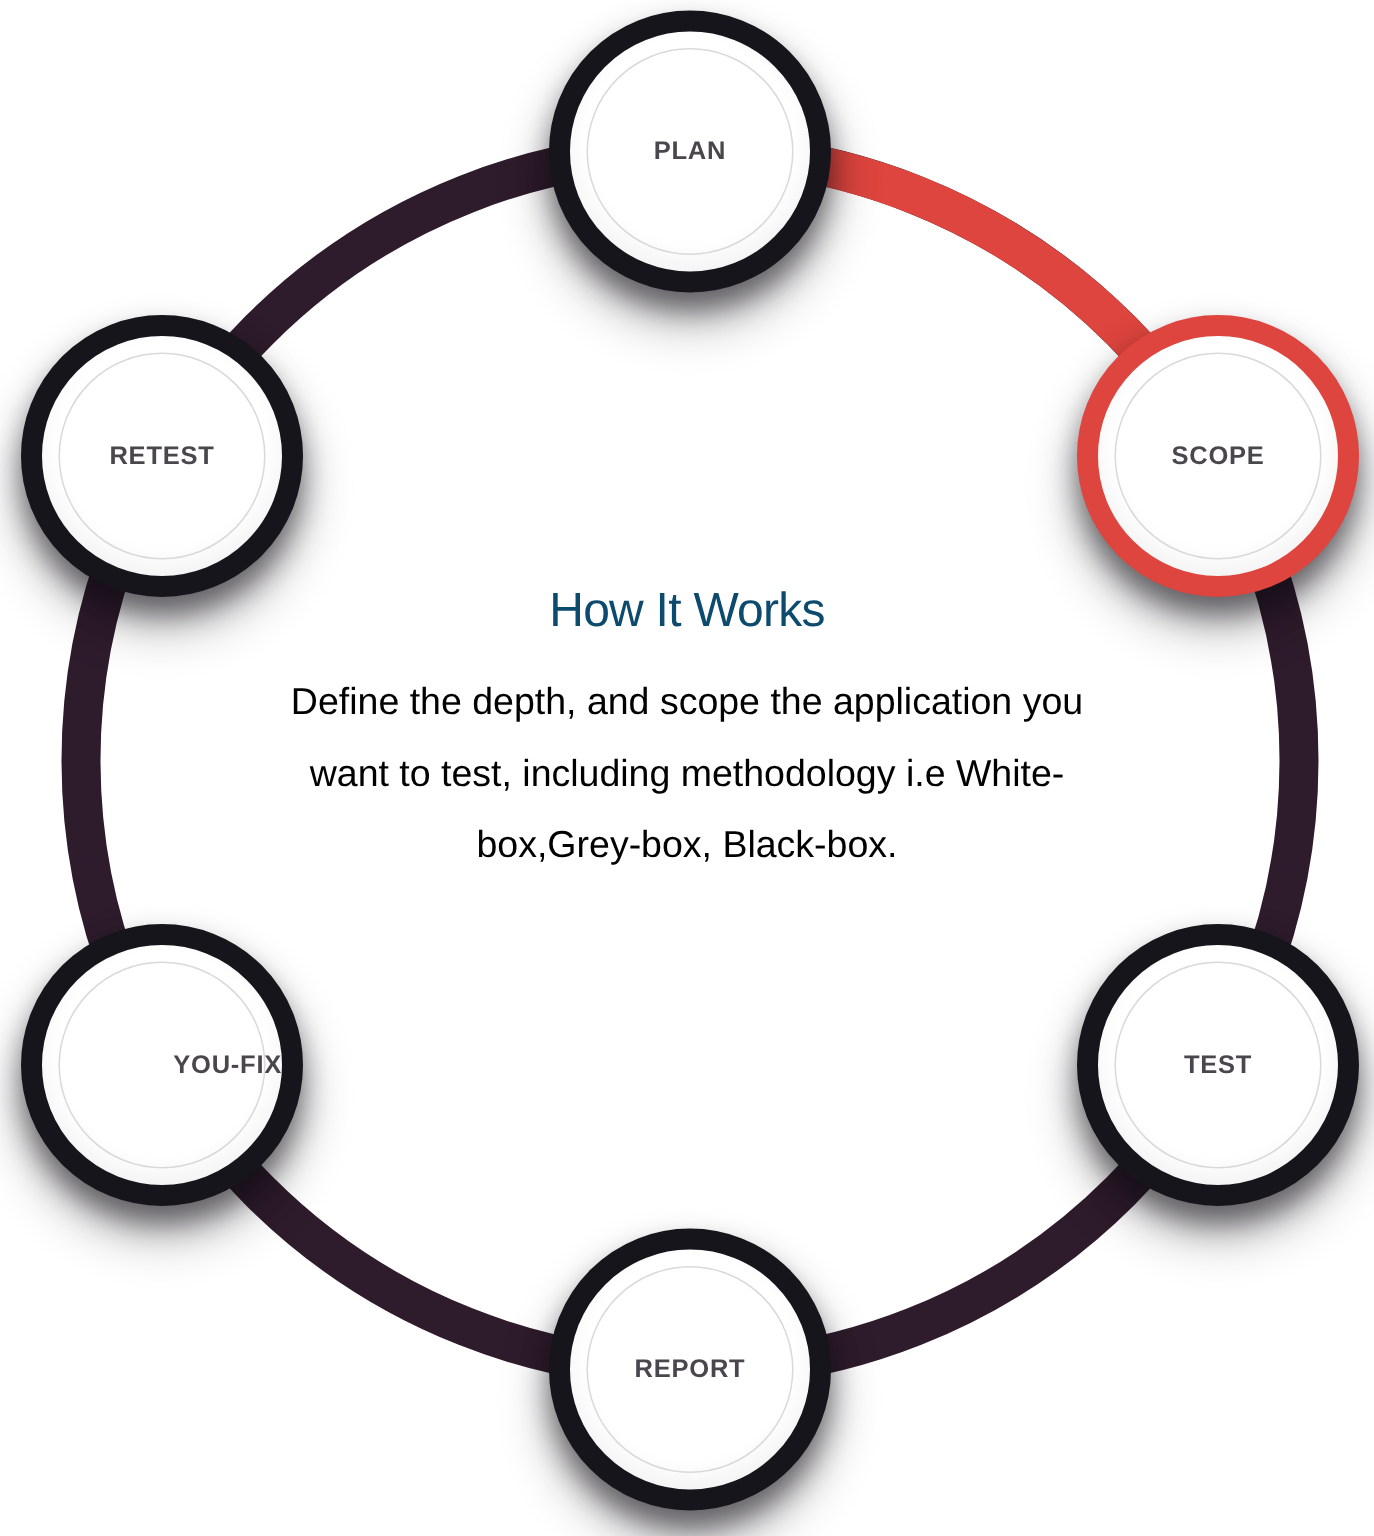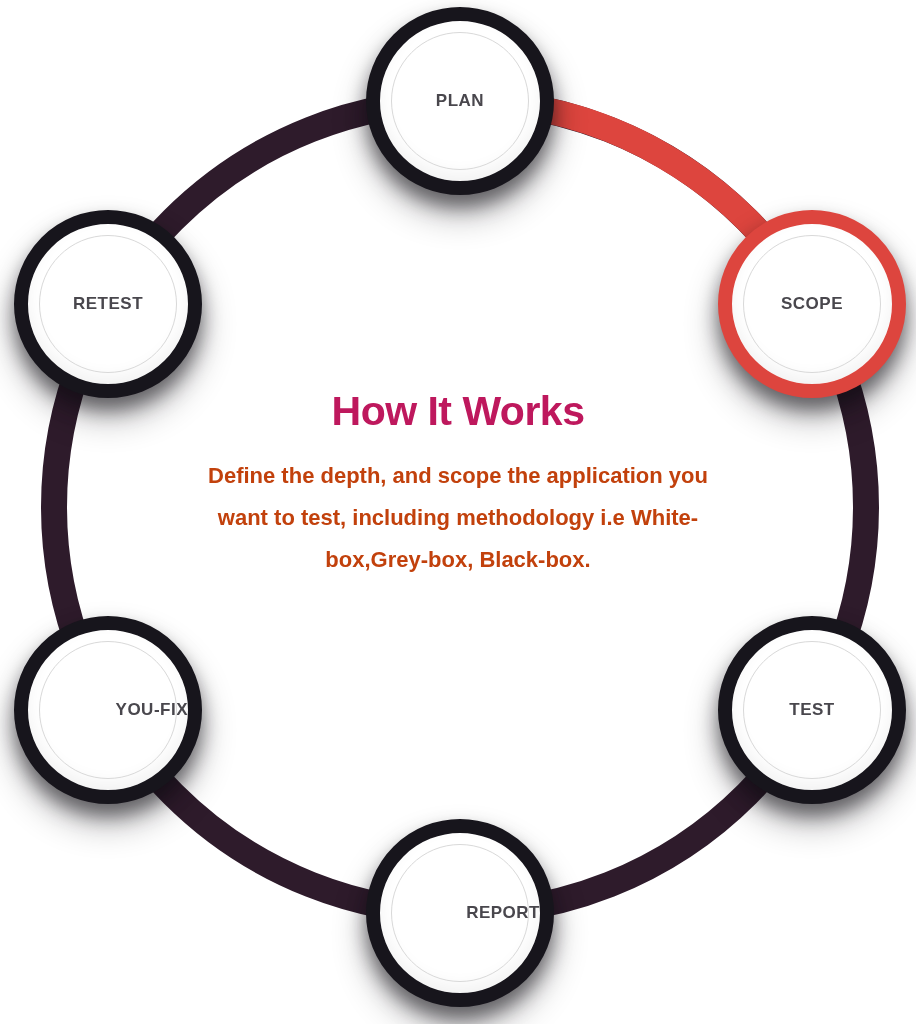--- a/index.html
+++ b/index.html
@@ -59,46 +59,46 @@
   .node-label {
     font-weight: 800;
     font-size: 17px;
     letter-spacing: 0.5px;
     color: var(--label-gray, #49474d);
     white-space: nowrap;
   }
   .n-plan   { left: 460px; top: 101px; }
   .n-scope  { left: 812px; top: 304px; justify-content: center; }
   .n-test   { left: 812px; top: 710px; }
-  .n-report { left: 460px; top: 913px; justify-content: flex-end; }
+  .n-report { left: 460px; top: 913px; }
   .n-youfix { left: 108px; top: 710px; justify-content: flex-end; }
   .n-retest { left: 108px; top: 304px; }
 
   .center-text {
     position: absolute;
     left: 50%;
     top: 388px;
     transform: translateX(-50%);
     width: 580px;
     text-align: center;
   }
   .title {
     margin: 0;
-    font-weight: 700;
-    font-size: 41px;
+    font-weight: 400;
+    font-size: 32px;
     letter-spacing: -0.5px;
-    color: #be185d;
+    color: #0c4a6e;
   }
   .description {
     margin: 20px auto 0;
     max-width: 548px;
-    font-weight: 700;
-    font-size: 22px;
+    font-weight: 400;
+    font-size: 25px;
     line-height: 1.9;
-    color: #c2410c;
+    color: #000000;
   }
 </style>
 </head>
 <body>
 
 <div class="stage">
 
   <svg class="track-svg" width="916" height="1024" viewBox="0 0 916 1024" aria-hidden="true">
     <circle class="track" cx="460" cy="507" r="406"></circle>
     <path class="arc-active" d="M 460 101 A 406 406 0 0 1 811.6 304"></path>

